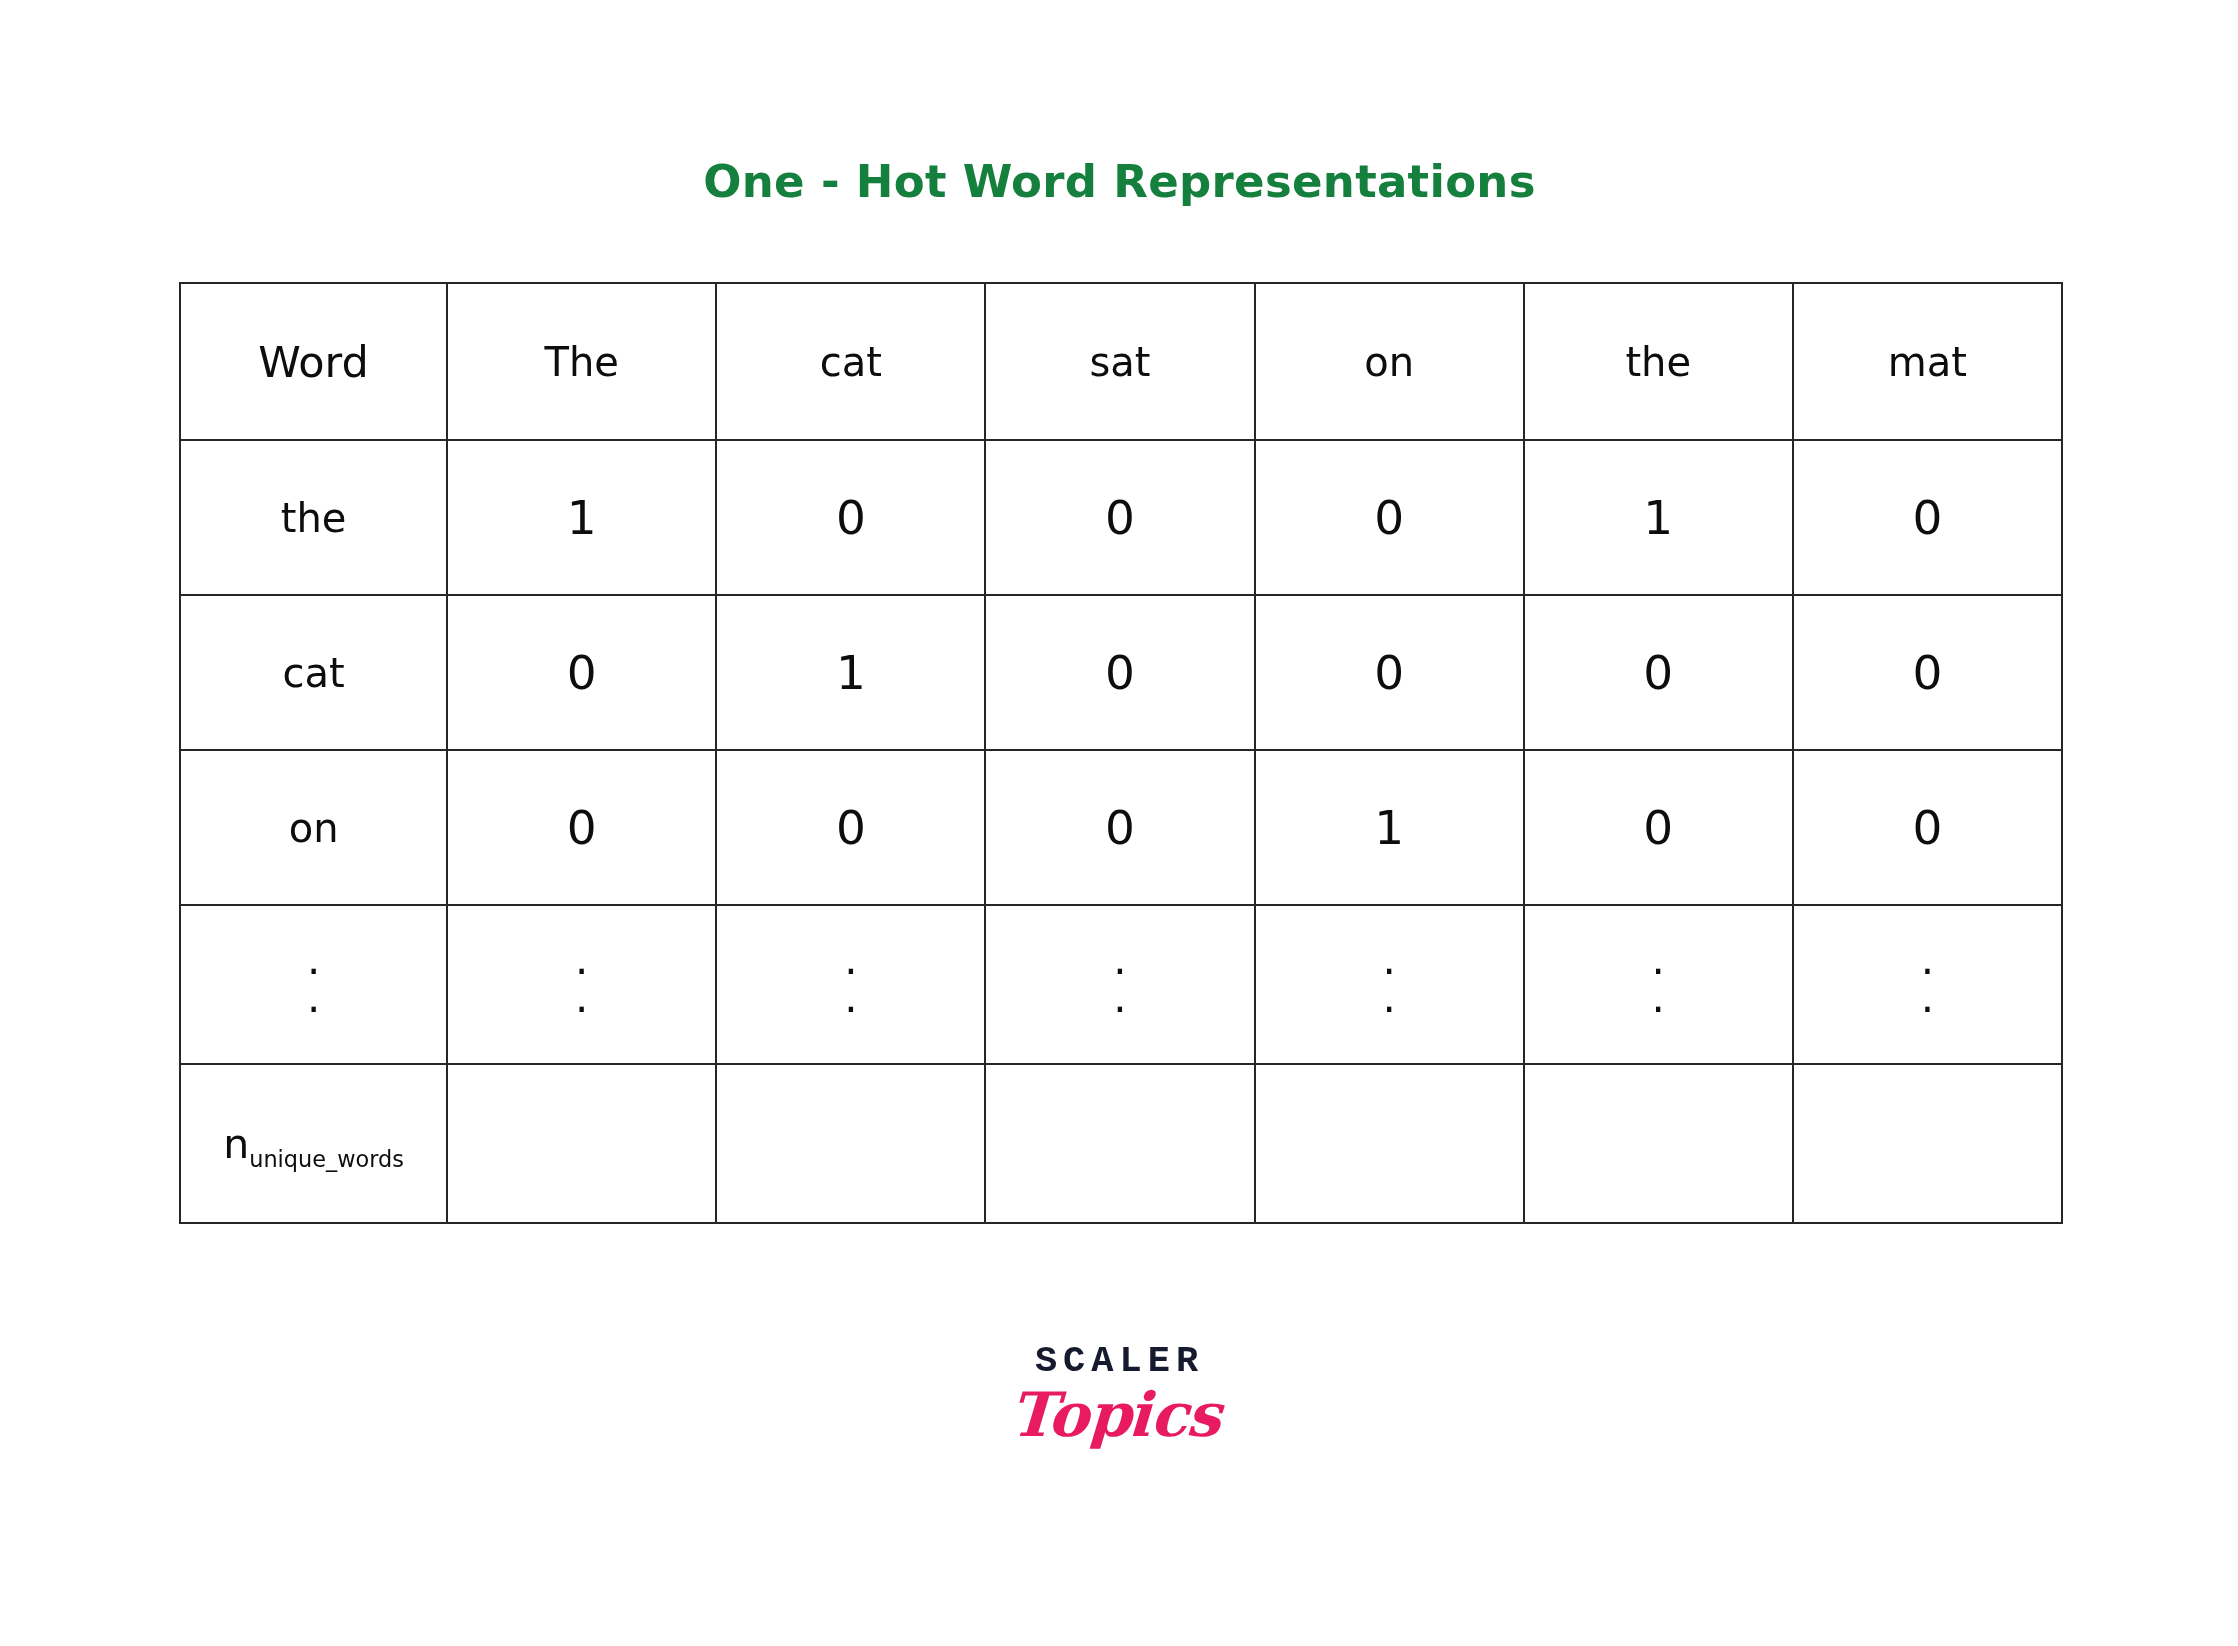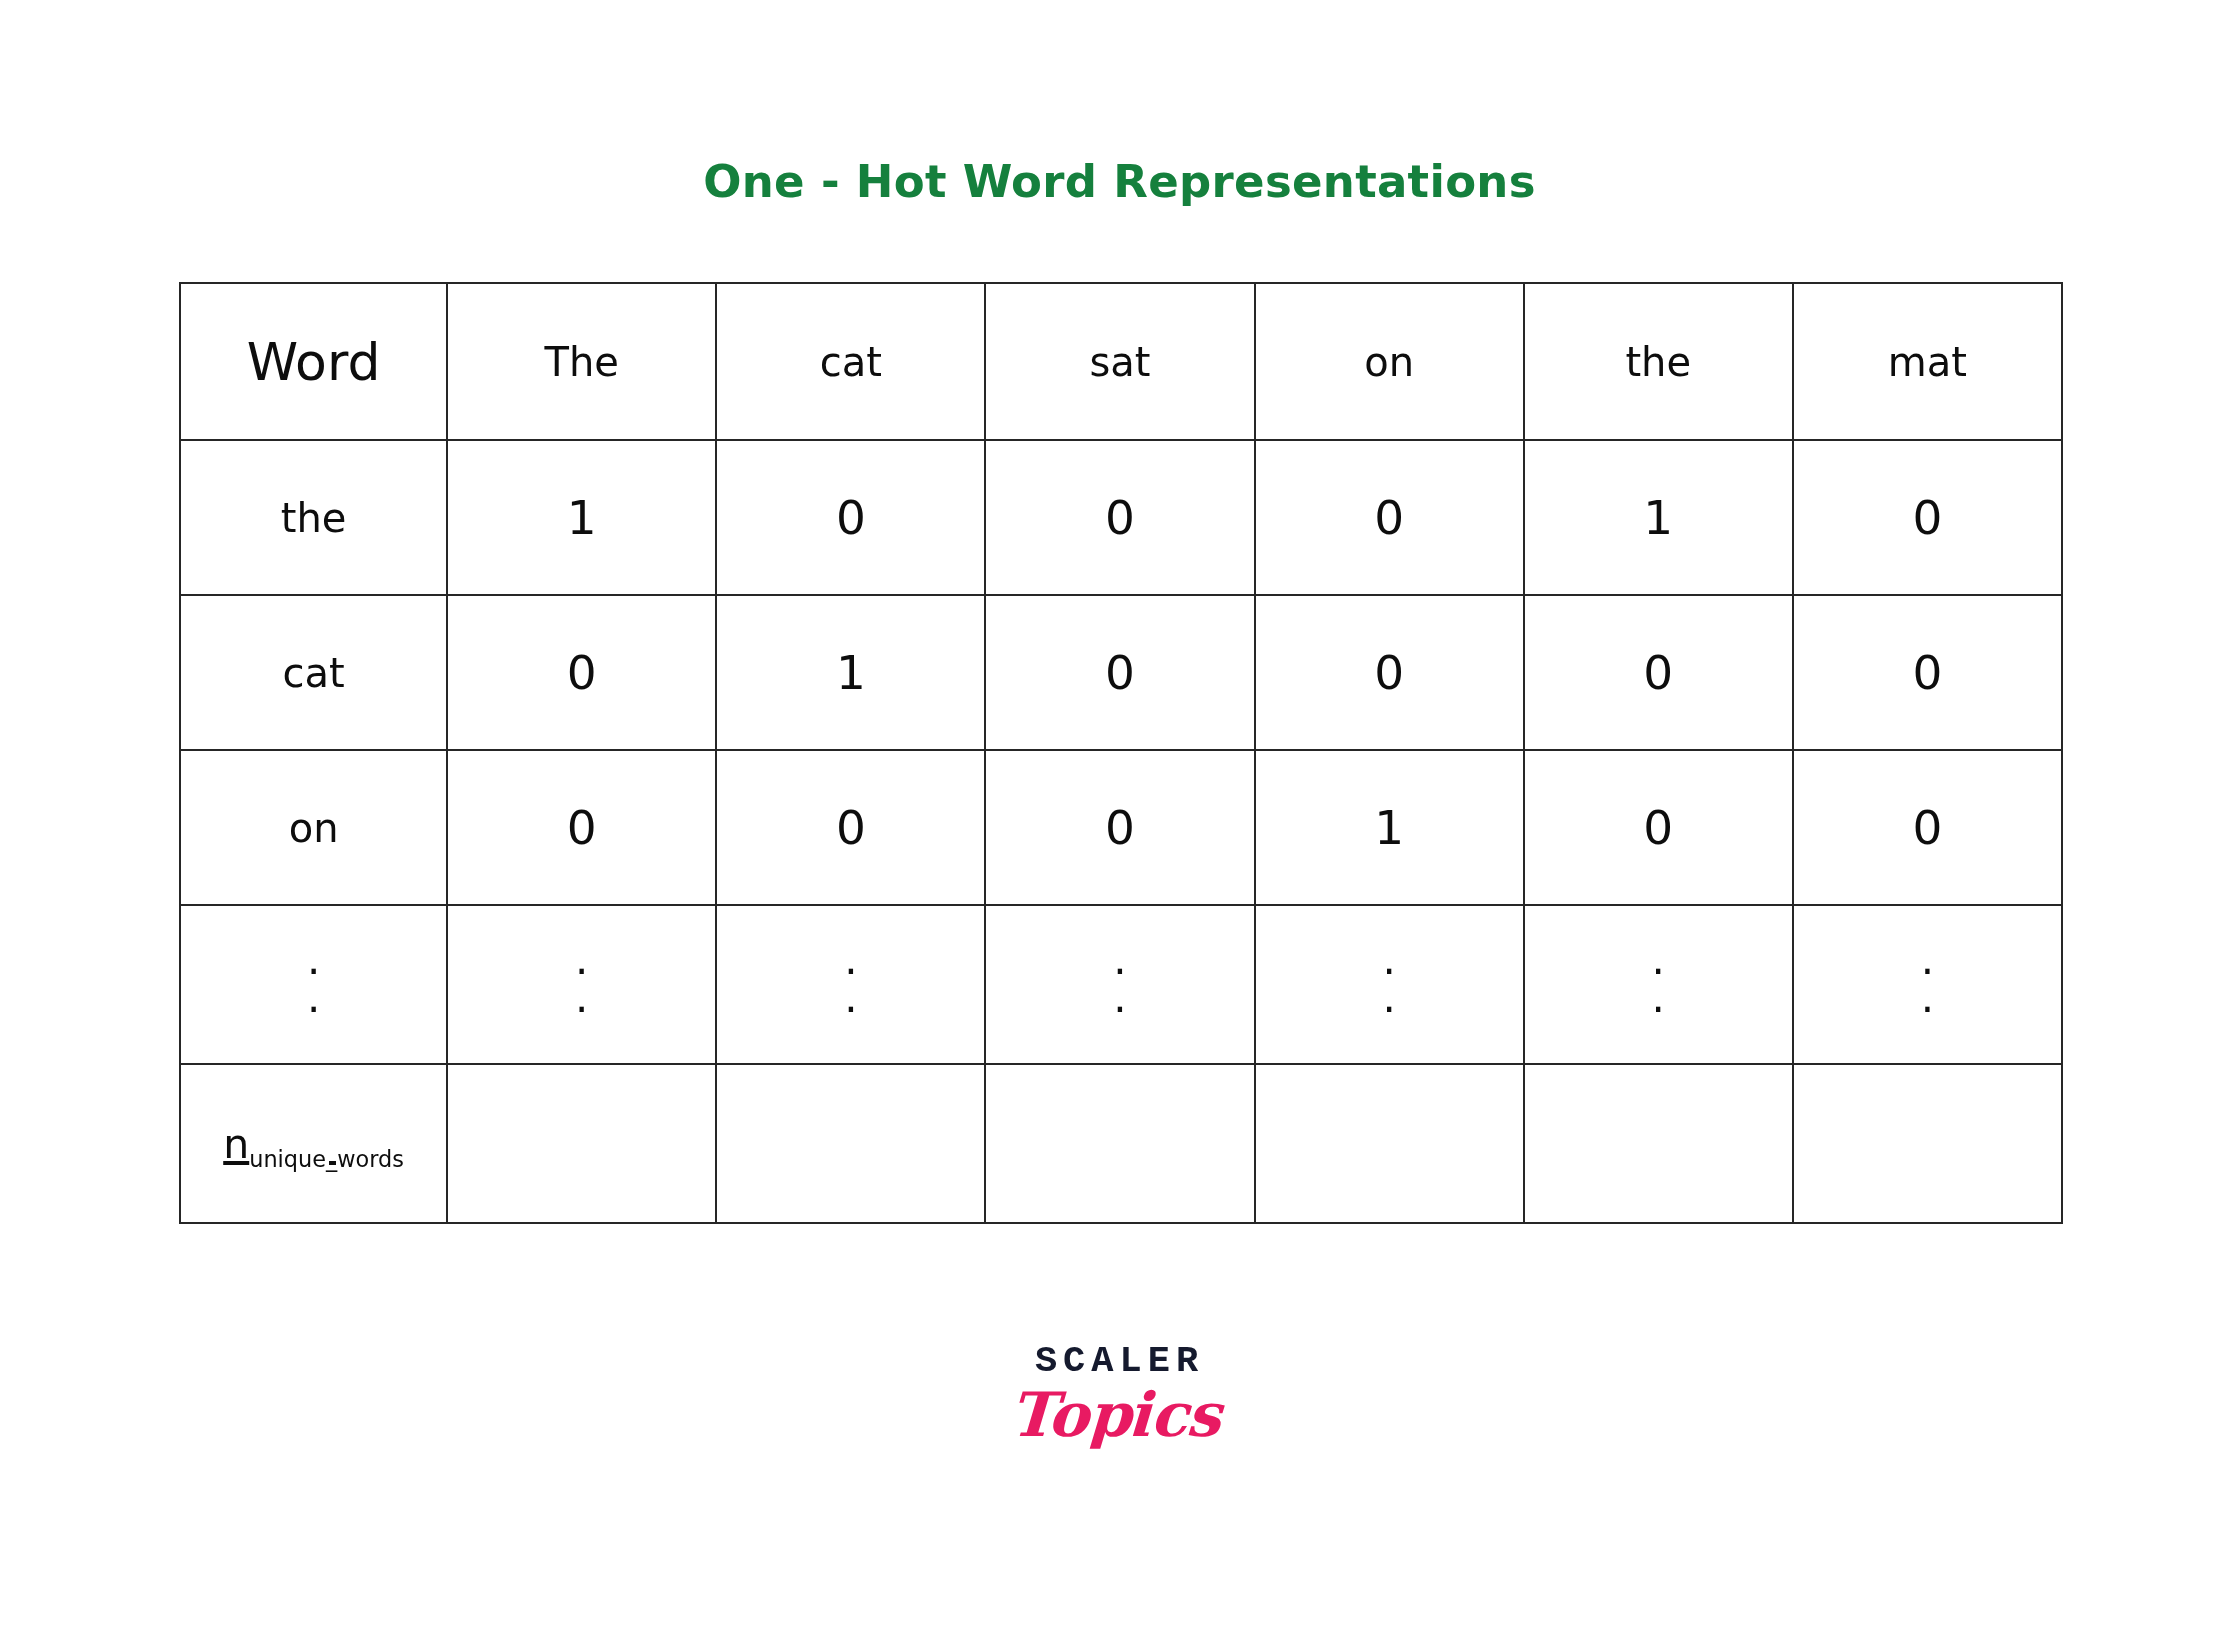--- a/index.html
+++ b/index.html
@@ -47,21 +47,21 @@
     padding: 0;
     color: #0d0d0d;
   }
   col.label-col { width: 267px; }
   col.data-col  { width: 269px; }
 
   
   tr.header-row td { height: 155px; }
   td.corner-cell {
     background: #e4e2fc;
-    font-size: 52px;
+    font-size: 43px;
   }
   td.header-cell {
     background: #fdf1e3;
     font-size: 40px;
   }
 
   
   tr.data-row td { height: 153px; }
   td.row-label {
     background: #fdf1e3;
@@ -90,21 +90,20 @@
     height: 38px;
   }
 
   
   tr.total-row td { height: 157px; }
   td.total-label {
     background: #fdf1e3;
     font-size: 41px;
     text-align: center;
     white-space: nowrap;
-    text-decoration: underline;
   }
   td.total-label .sub {
     font-size: 22.4px;
     vertical-align: baseline;
     position: relative;
     top: 9.2px;
     letter-spacing: 0px;
   }
   td.empty-cell { background: #ffffff; }
 

